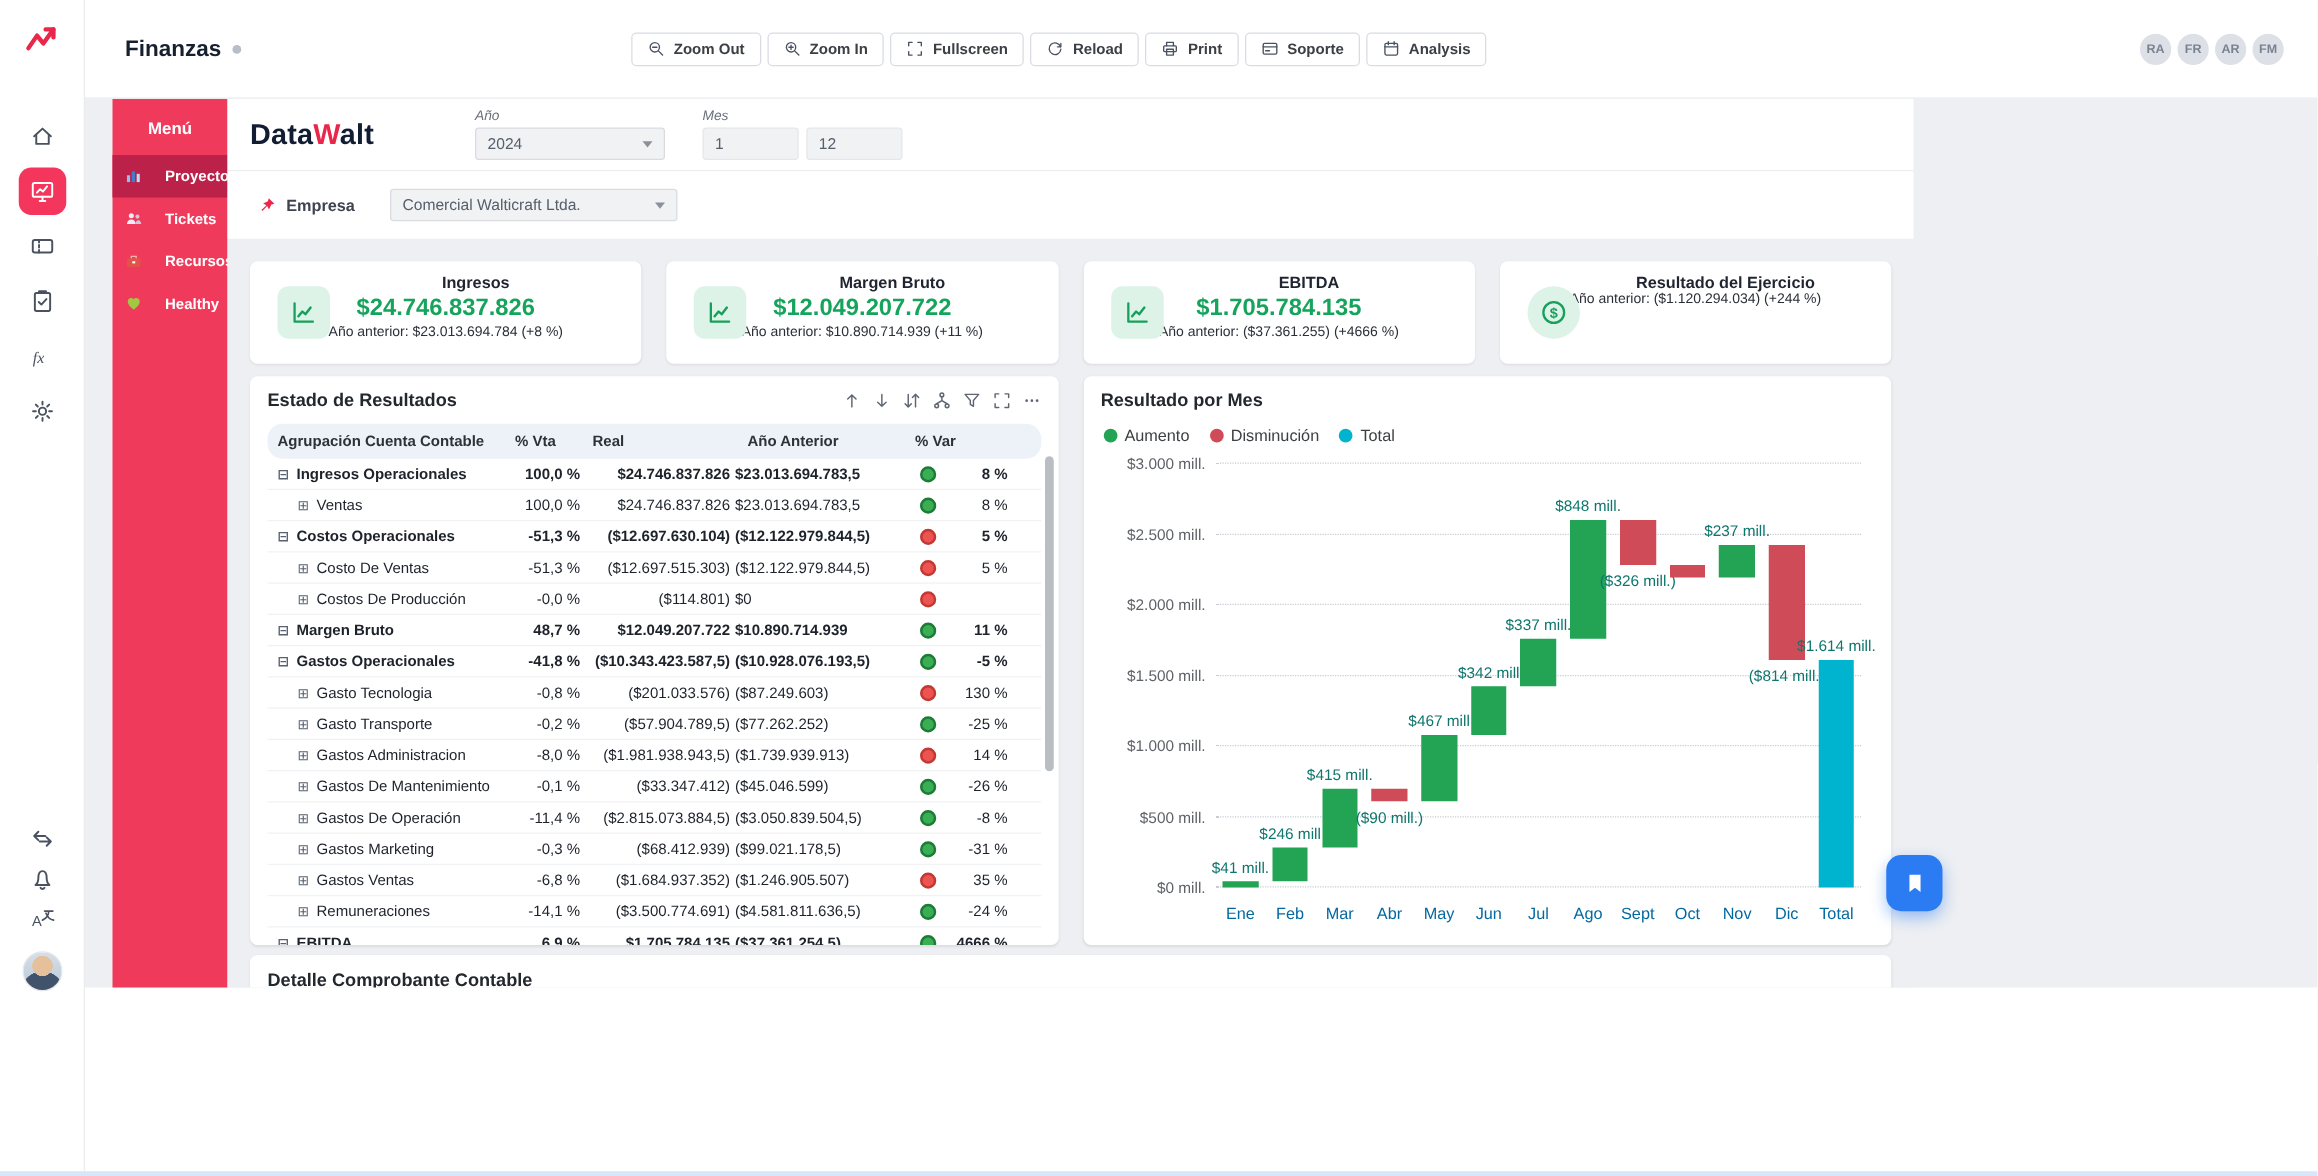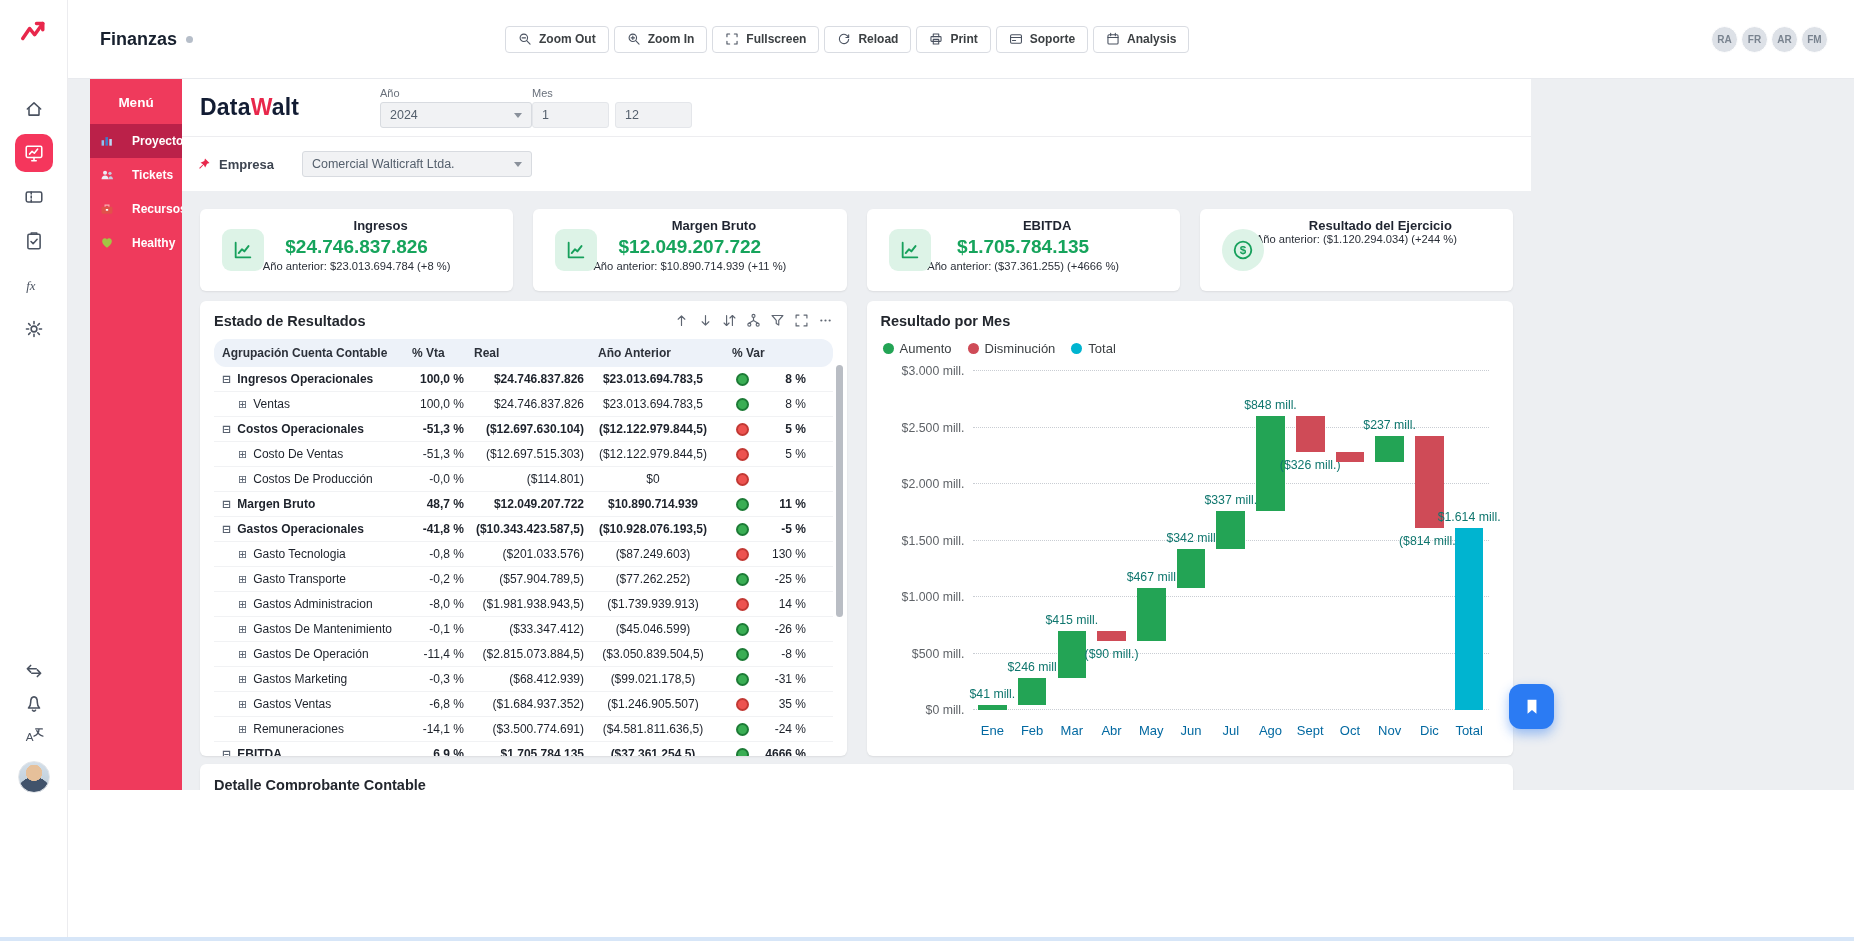--- a/index.html
+++ b/index.html
@@ -54,31 +54,31 @@
   .mi-ic { width:14px; height:14px; flex:none; }
   .mi-ic svg { width:14px; height:14px; }
 
   
   .mainarea { position:absolute; left:114px; top:0; width:1349px; height:711px; background:#edeff2; overflow:hidden; z-index:2; }
   .frow1 { height:58px; background:#fff; border-bottom:1px solid #ededf0; display:flex; align-items:center; }
   .brand { margin-left:18px; width:180px; font-size:23px; font-weight:800; color:#121c33; letter-spacing:.2px; }
   .brand .accent { color:#e8274b; }
   .fgroup { display:flex; flex-direction:column; gap:3px; }
   .fgroup.year { margin-left:0; }
-  .fgroup.month { }
-  .flabel { font-size:11px; color:#69707b; }
+  .fgroup.month { margin-left:30px; }
+  .flabel { font-size:11px; color:#69707b;font-style:italic; }
   .select { display:flex; align-items:center; justify-content:space-between; background:#f1f2f4; border:1px solid #d8dbe0;
     border-radius:3px; height:26px; padding:0 9px; font-size:12.5px; color:#55606d; cursor:pointer; }
   .select.year-sel { width:152px; }
   .select.company-sel { width:230px; }
   .chev { width:0; height:0; border-left:4px solid transparent; border-right:4px solid transparent; border-top:5px solid #8a919b; }
   .month-inputs { display:flex; gap:6px; }
   .minput { width:77px; height:26px; background:#f1f2f4; border:1px solid #e4e6ea; border-radius:3px;
     font-family:inherit; font-size:12.5px; color:#55606d; padding:0 9px; }
-  .frow2 { height:54px; background:#fff; display:flex; align-items:center; padding-left:14px; }
+  .frow2 { height:54px; background:#fff; display:flex; align-items:center; padding-left:24px; }
   .pin { width:15px; height:15px; }
   .frow2 .lbl { font-size:13px; color:#3d4450; margin-left:8px; font-weight:600; }
   .frow2 .select { margin-left:28px; }
 
   .body { position:absolute; top:112px; left:0; right:0; bottom:0; padding:18px 18px 0; }
 
   
   .kpi-row { display:flex; gap:20px; height:82px; margin-bottom:10px; }
   .kpi-card { flex:1; background:#fff; border-radius:6px; box-shadow:0 1px 2px rgba(0,0,0,.08);
     position:relative; text-align:center; padding-top:9px; }
@@ -102,21 +102,21 @@
   .tbl { margin-top:10px; font-size:12px; }
   .thead { display:flex; background:#edf2f9; font-weight:700; color:#2c313a;border-radius:12px; }
   .thead > div { padding:7px 0 7px 8px; }
   .trow { display:flex; align-items:center; border-bottom:1px solid #f1f2f4; height:25px; color:#1d222b; }
   .trow.bold { font-weight:700; }
   .c-name { width:188px; display:flex; align-items:center; padding-left:8px; white-space:nowrap; overflow:hidden; }
   .c-name .exp { font-size:11px; color:#596270; margin-right:6px; cursor:pointer; }
   .c-name.leaf { padding-left:24px; }
   .c-vta  { width:62px;  text-align:right; }
   .c-real { width:124px; text-align:right; padding-right:4px; }
-  .c-prev { width:134px; text-align:center; padding-right:4px; }
+  .c-prev { width:134px; text-align:left; padding-right:4px; }
   .c-var  { width:90px; display:flex; align-items:center; padding-left:14px; }
   .thead .c-vta, .thead .c-real, .thead .c-prev, .thead .c-var { text-align:left; padding-left:10px; display:block; }
   .status-dot { width:13px; height:13px; border-radius:50%; flex:none; }
   .status-dot.green { background:#3aae54; border:2px solid #1d7b36; }
   .status-dot.red   { background:#ed5350; border:2px solid #c23934; }
   .c-var .v { margin-left:auto; padding-right:6px; }
   .tscroll { position:absolute; right:4px; top:64px; width:7px; height:252px; background:#b9bdc4; border-radius:4px; cursor:pointer; }
 
   
   .legend { display:flex; gap:16px; margin-top:12px; margin-left:2px; }

